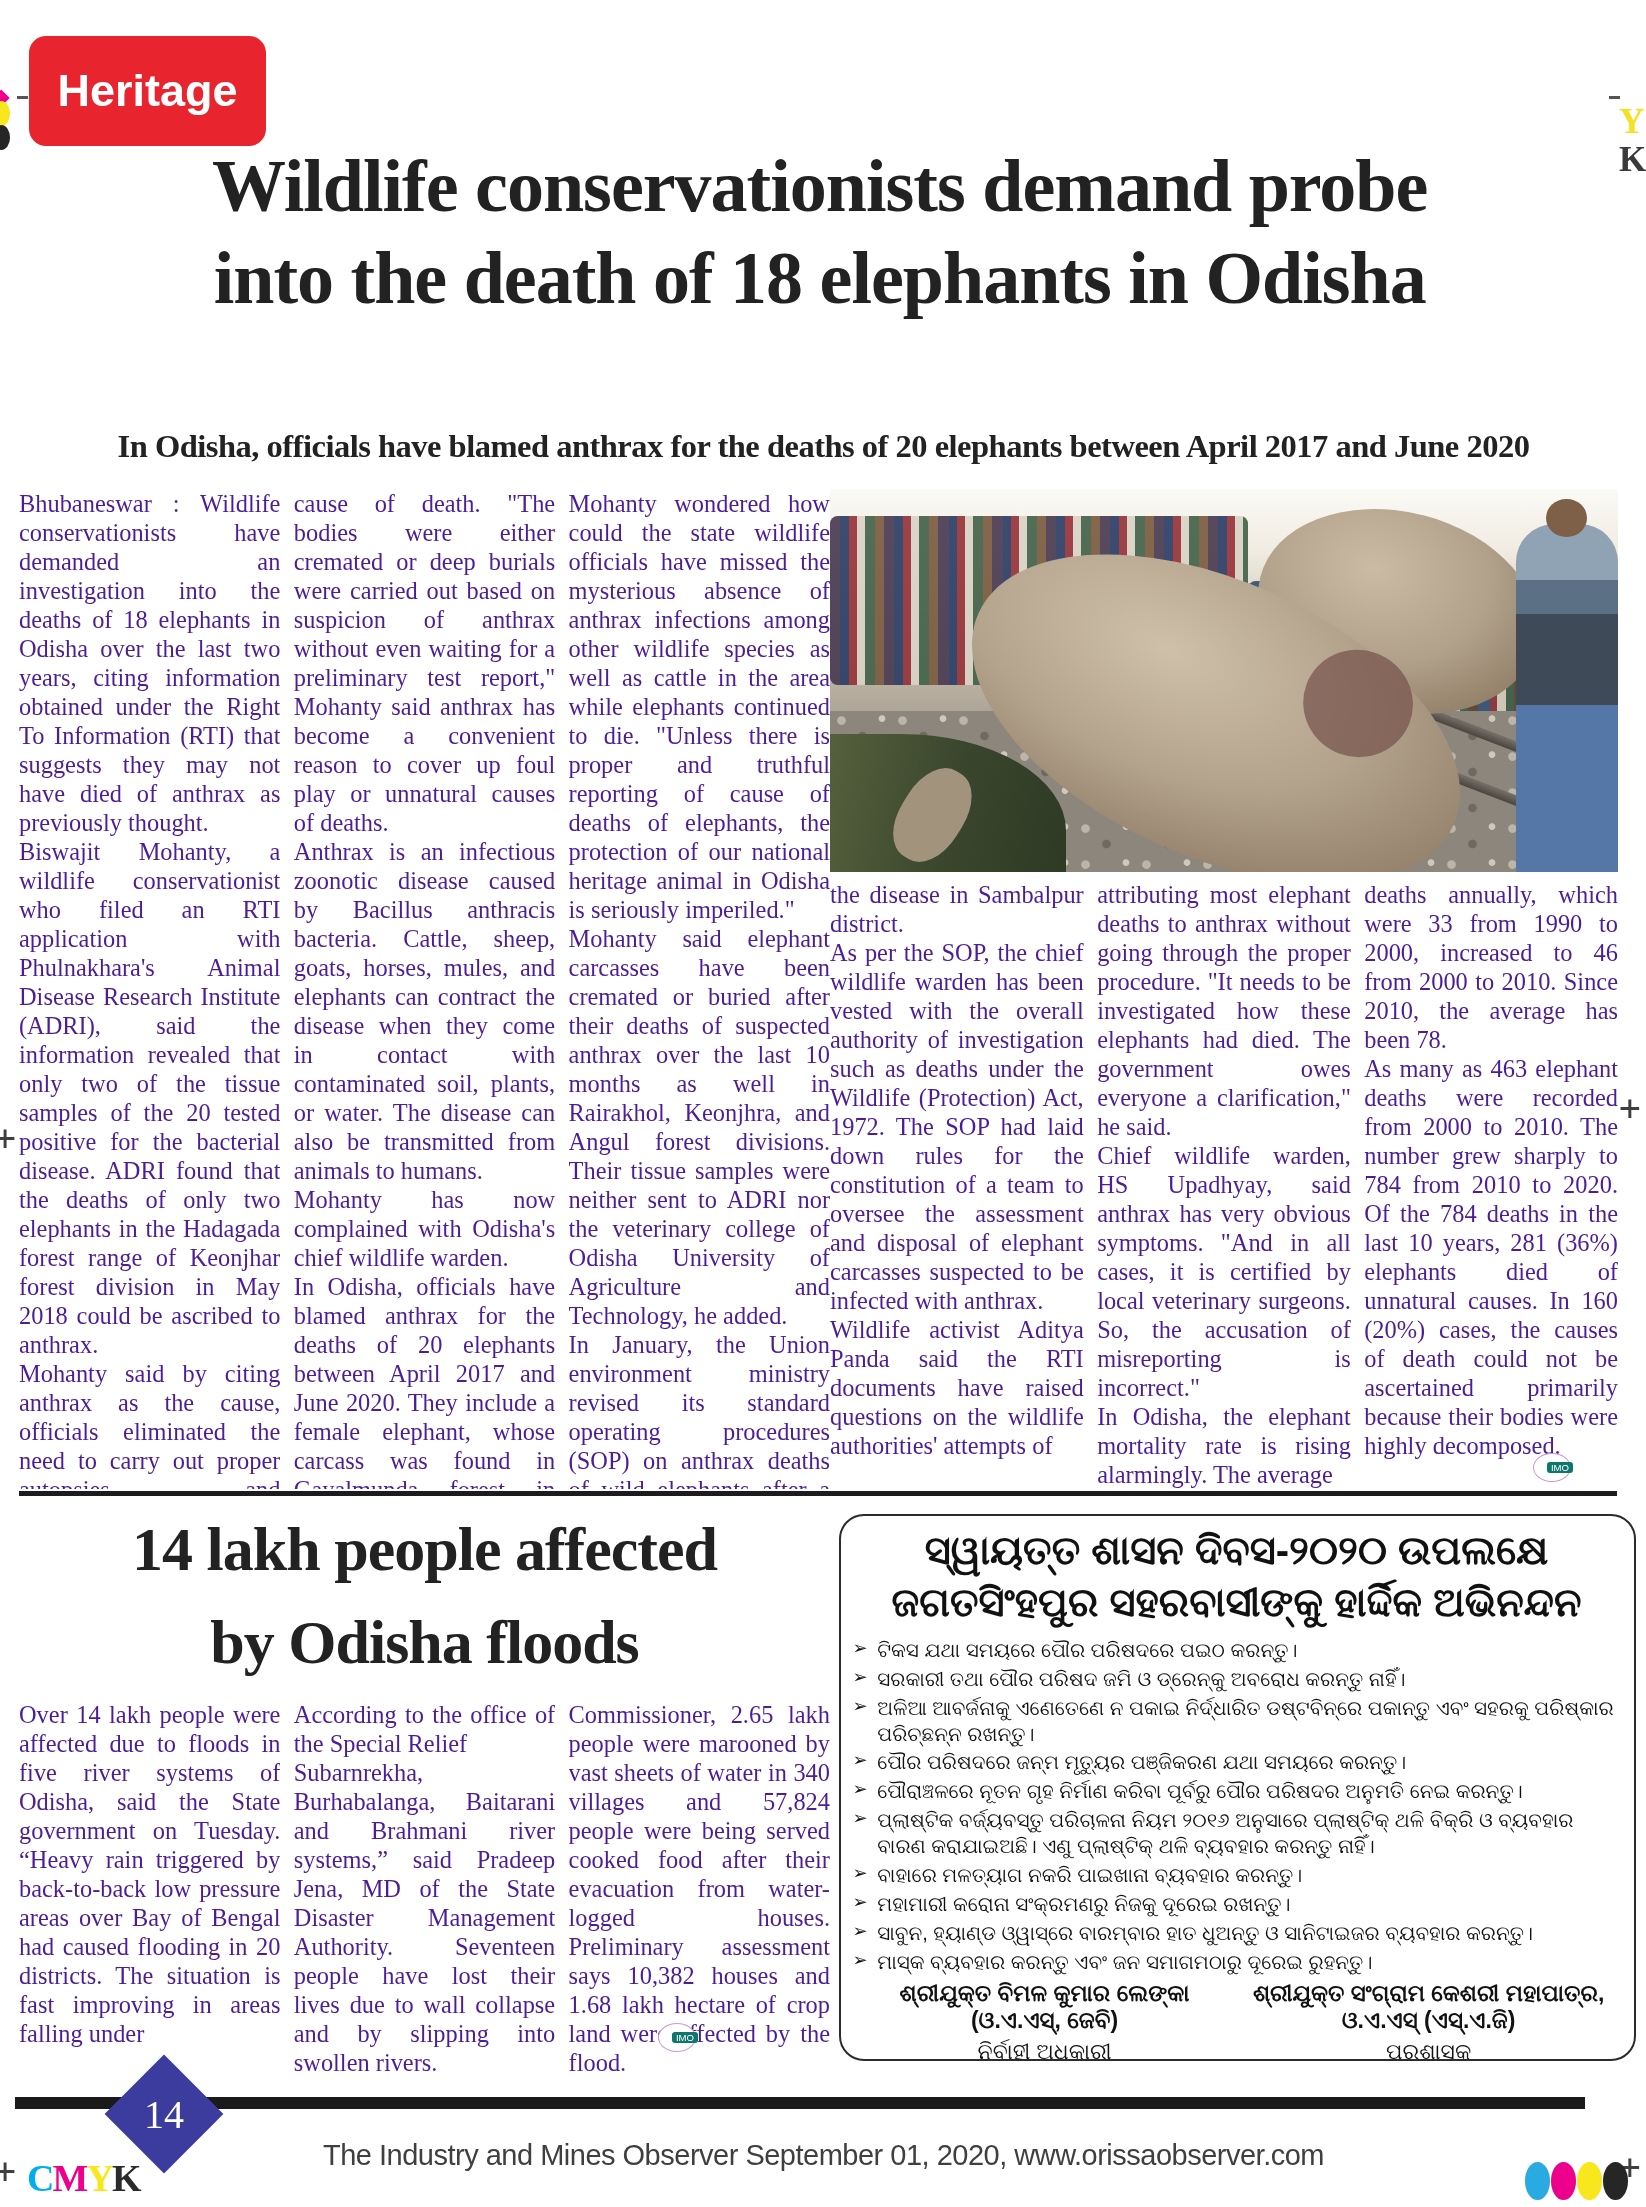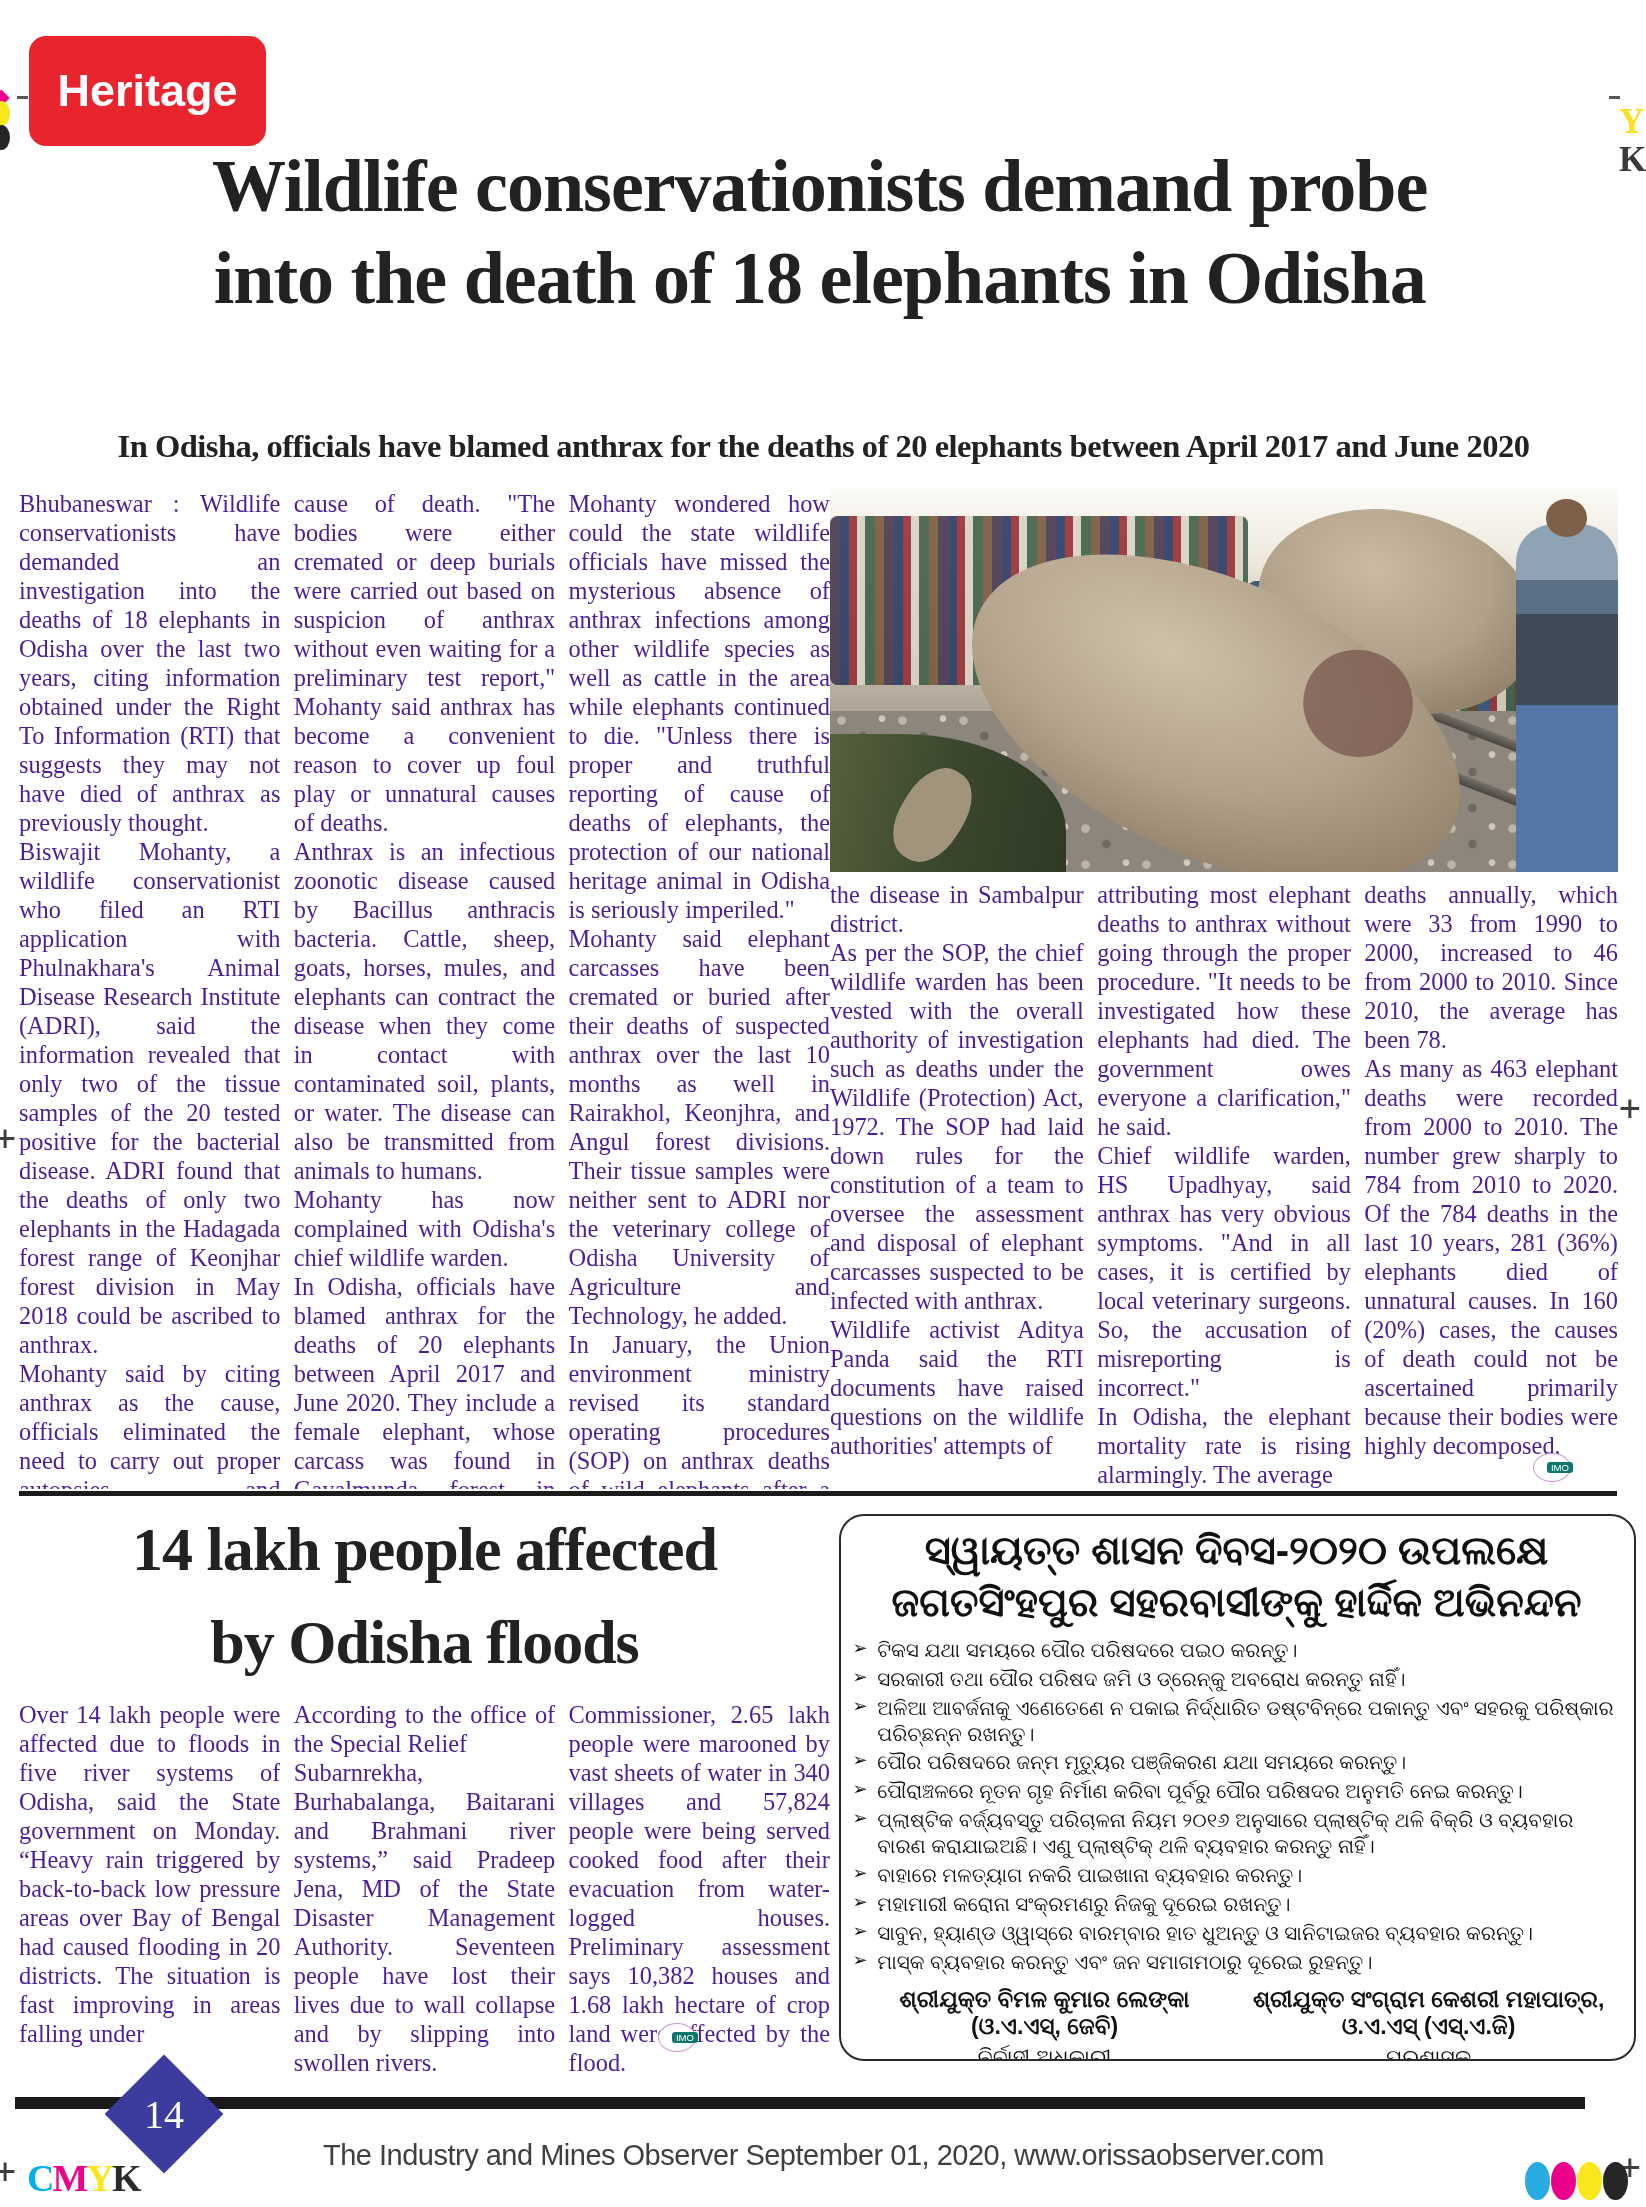--- a/index.html
+++ b/index.html
@@ -71,21 +71,21 @@
       font-size:62px;line-height:1.5;letter-spacing:-1px;}
   .a2-cols{position:absolute;left:19px;top:1700px;width:811px;height:392px;display:flex;gap:13.4px;}
 
   
   .notice-box{position:absolute;left:839px;top:1514px;width:797px;height:547px;border:2.9px solid #2b2b2b;border-radius:25px;
       box-sizing:border-box;padding:7.6px 13.4px 3.8px 11.5px;overflow:hidden;font-family:"Liberation Sans",sans-serif;color:#111;}
   .notice-title{text-align:center;font-weight:bold;font-size:40px;line-height:1.32;}
   .notice-items{margin-top:7.6px;}
   .notice-item{display:flex;gap:9.6px;align-items:flex-start;font-size:20px;line-height:1.3;margin:2.9px 0;}
   .notice-item .arrow{font-size:18px;flex:0 0 auto;color:#111;}
-  .signatures{display:flex;margin-top:11px;}
+  .signatures{display:flex;margin-top:5px;}
   .sig{flex:1;text-align:center;}
   .sig .name{font-weight:bold;font-size:23px;}
   .sig .role{font-size:22px;margin-top:5.7px;}
 
   
   .end-mark{position:absolute;width:38px;height:29px;border:1.9px solid #c99ad6;border-radius:50%;
       display:flex;align-items:center;justify-content:center;background:#fff;box-sizing:border-box;}
   .end-mark span{font-family:"Liberation Sans",sans-serif;font-size:9.6px;font-weight:normal;color:#fff;background:#0f766e;
       padding:1px 3.8px;border-radius:2.9px;line-height:1;margin-left:16px;}
 
@@ -188,21 +188,21 @@
   </div>
 
   <div class="article-rule"></div>
 
   <div class="a2-headline">
     <div>14 lakh people affected</div>
     <div>by Odisha floods</div>
   </div>
   <div class="a2-cols">
     <div class="col">
-        <p class="para">Over 14 lakh people were affected due to floods in five river systems of Odisha, said the State government on Monday. “Heavy rain triggered by back-to-back low pressure areas over Bay of Bengal had caused flooding in 20 districts. The situation is fast improving in areas falling under</p>
+        <p class="para">Over 14 lakh people were affected due to floods in five river systems of Odisha, said the State government on Tuesday. “Heavy rain triggered by back-to-back low pressure areas over Bay of Bengal had caused flooding in 20 districts. The situation is fast improving in areas falling under</p>
       </div>
     <div class="col">
         <p class="para">According to the office of the Special Relief</p>
         <p class="para">Subarnrekha, Burhabalanga, Baitarani and Brahmani river systems,” said Pradeep Jena, MD of the State Disaster Management Authority. Seventeen people have lost their lives due to wall collapse and by slipping into swollen rivers.</p>
       </div>
     <div class="col">
         <p class="para">Commissioner, 2.65 lakh people were marooned by vast sheets of water in 340 villages and 57,824 people were being served cooked food after their evacuation from water-logged houses. Preliminary assessment says 10,382 houses and 1.68 lakh hectare of crop land were affected by the flood.</p>
       </div>
   </div>
 

